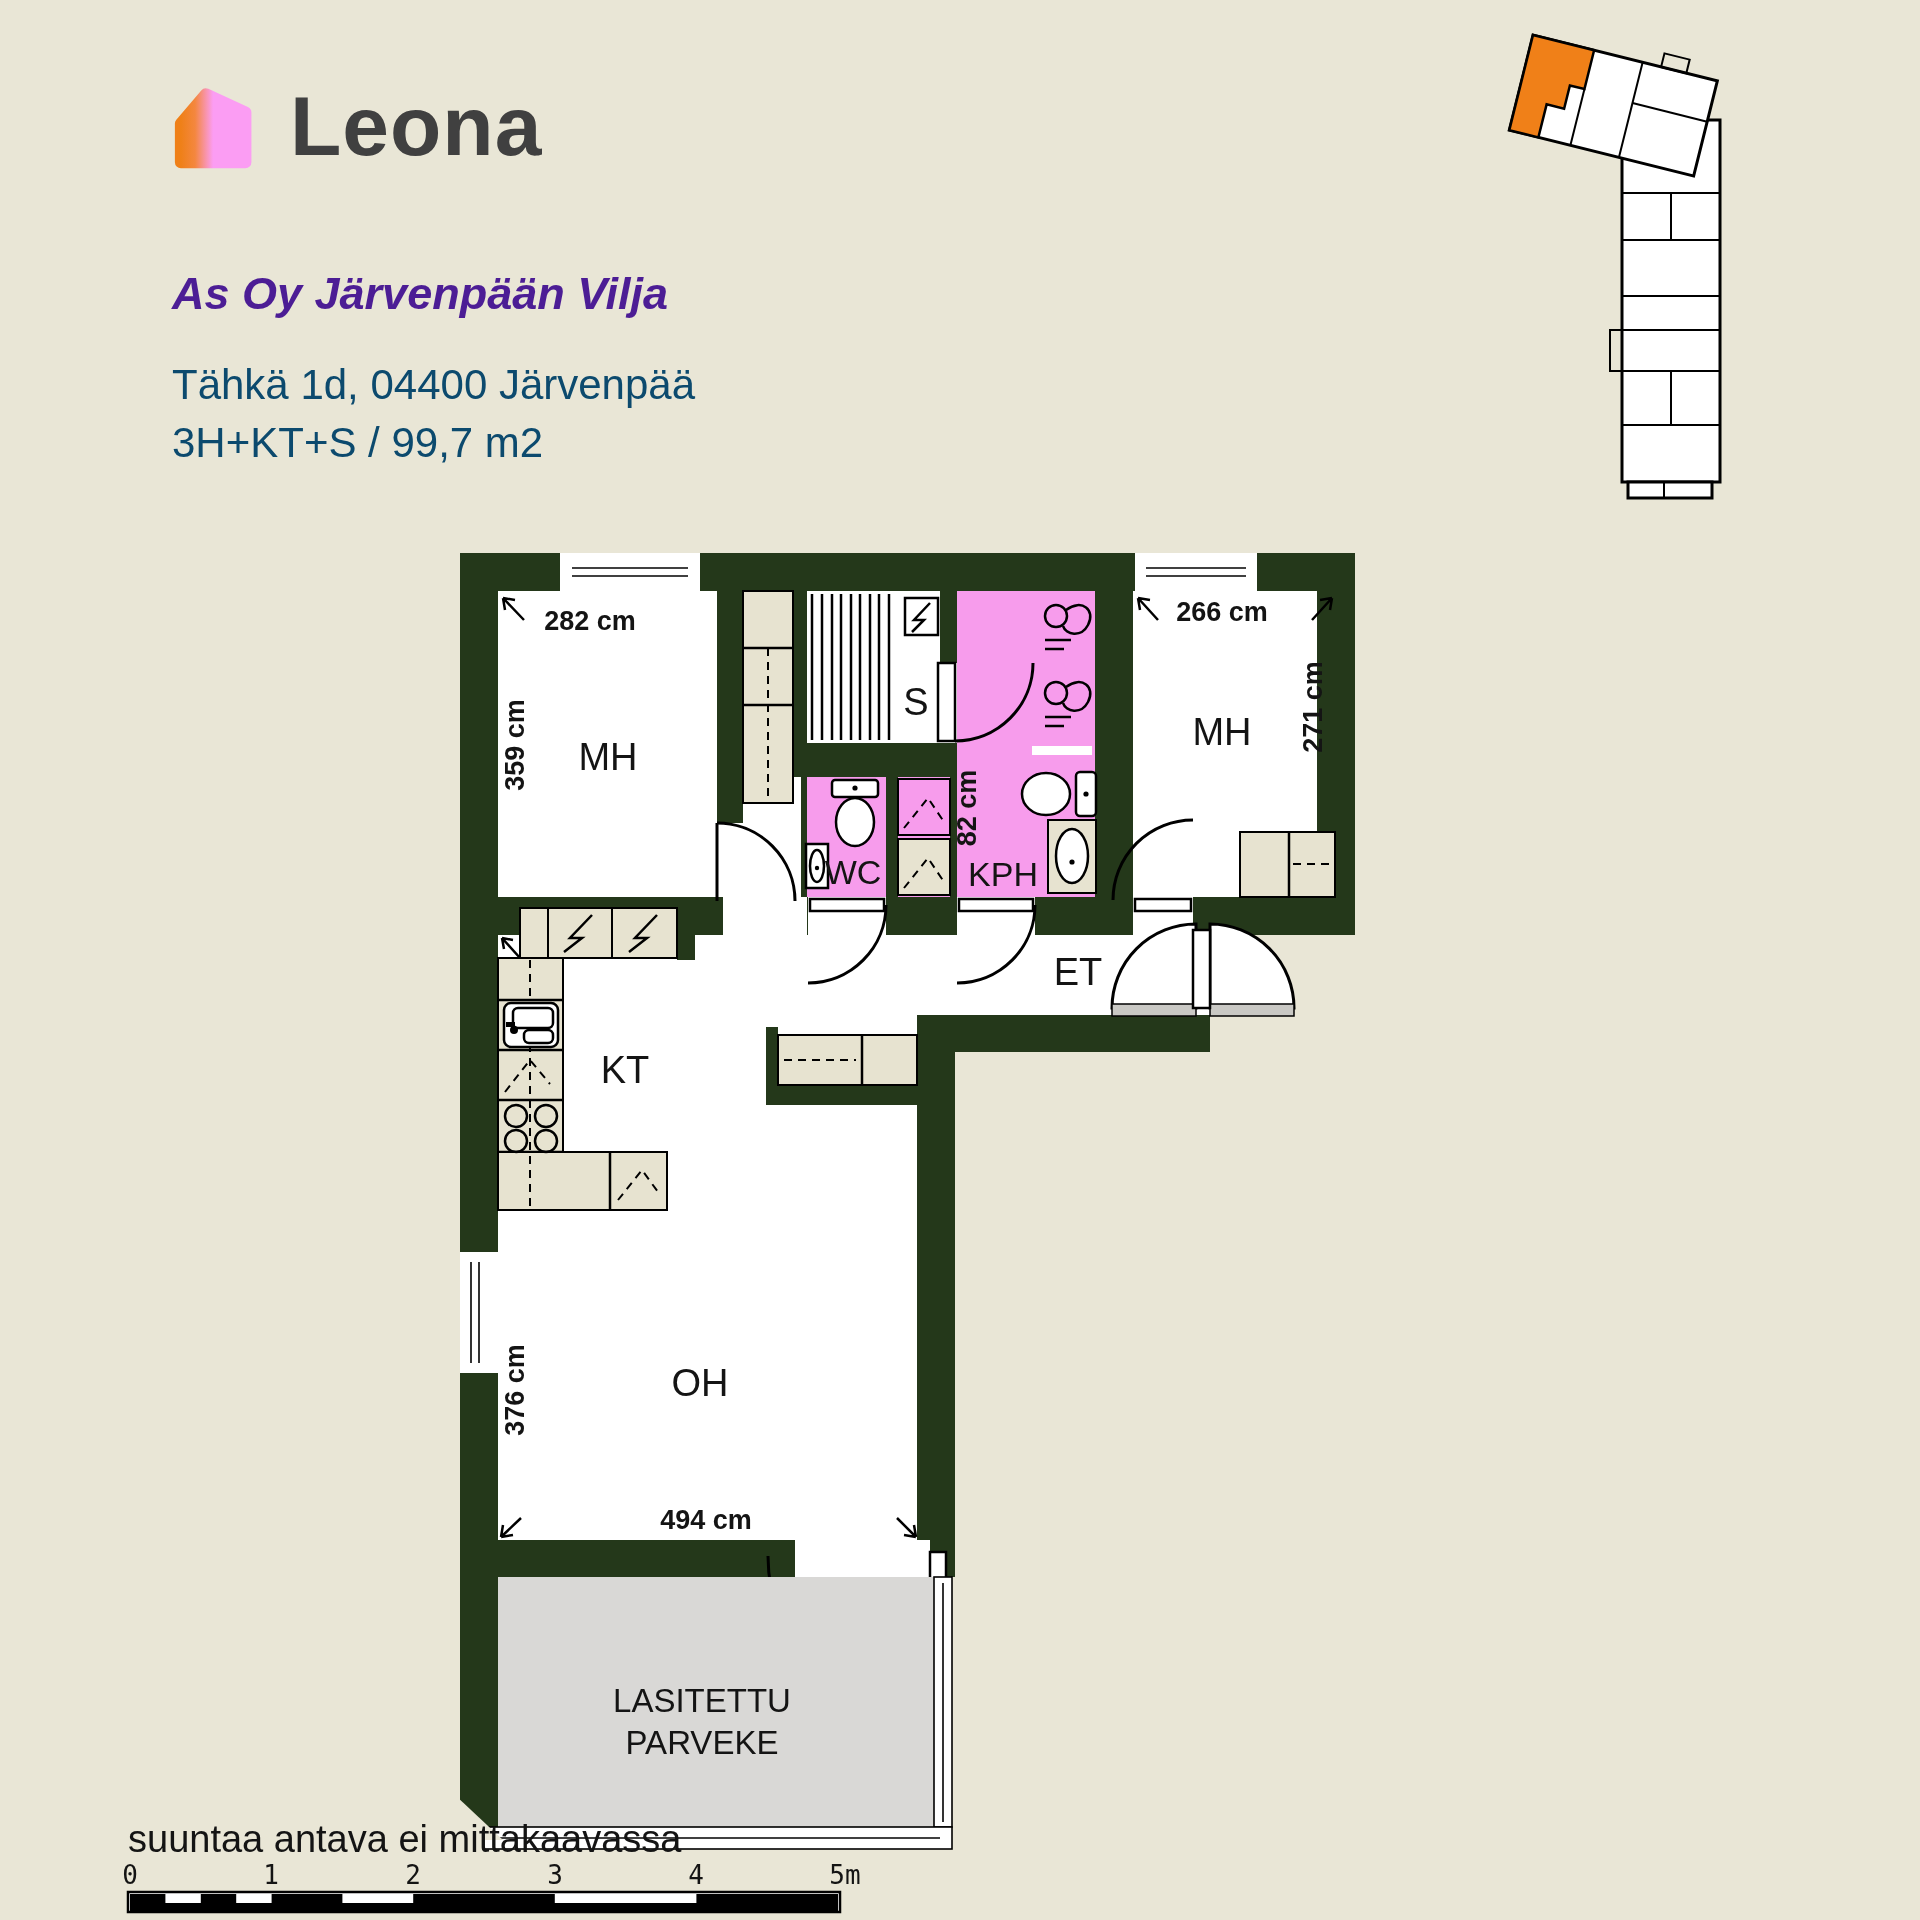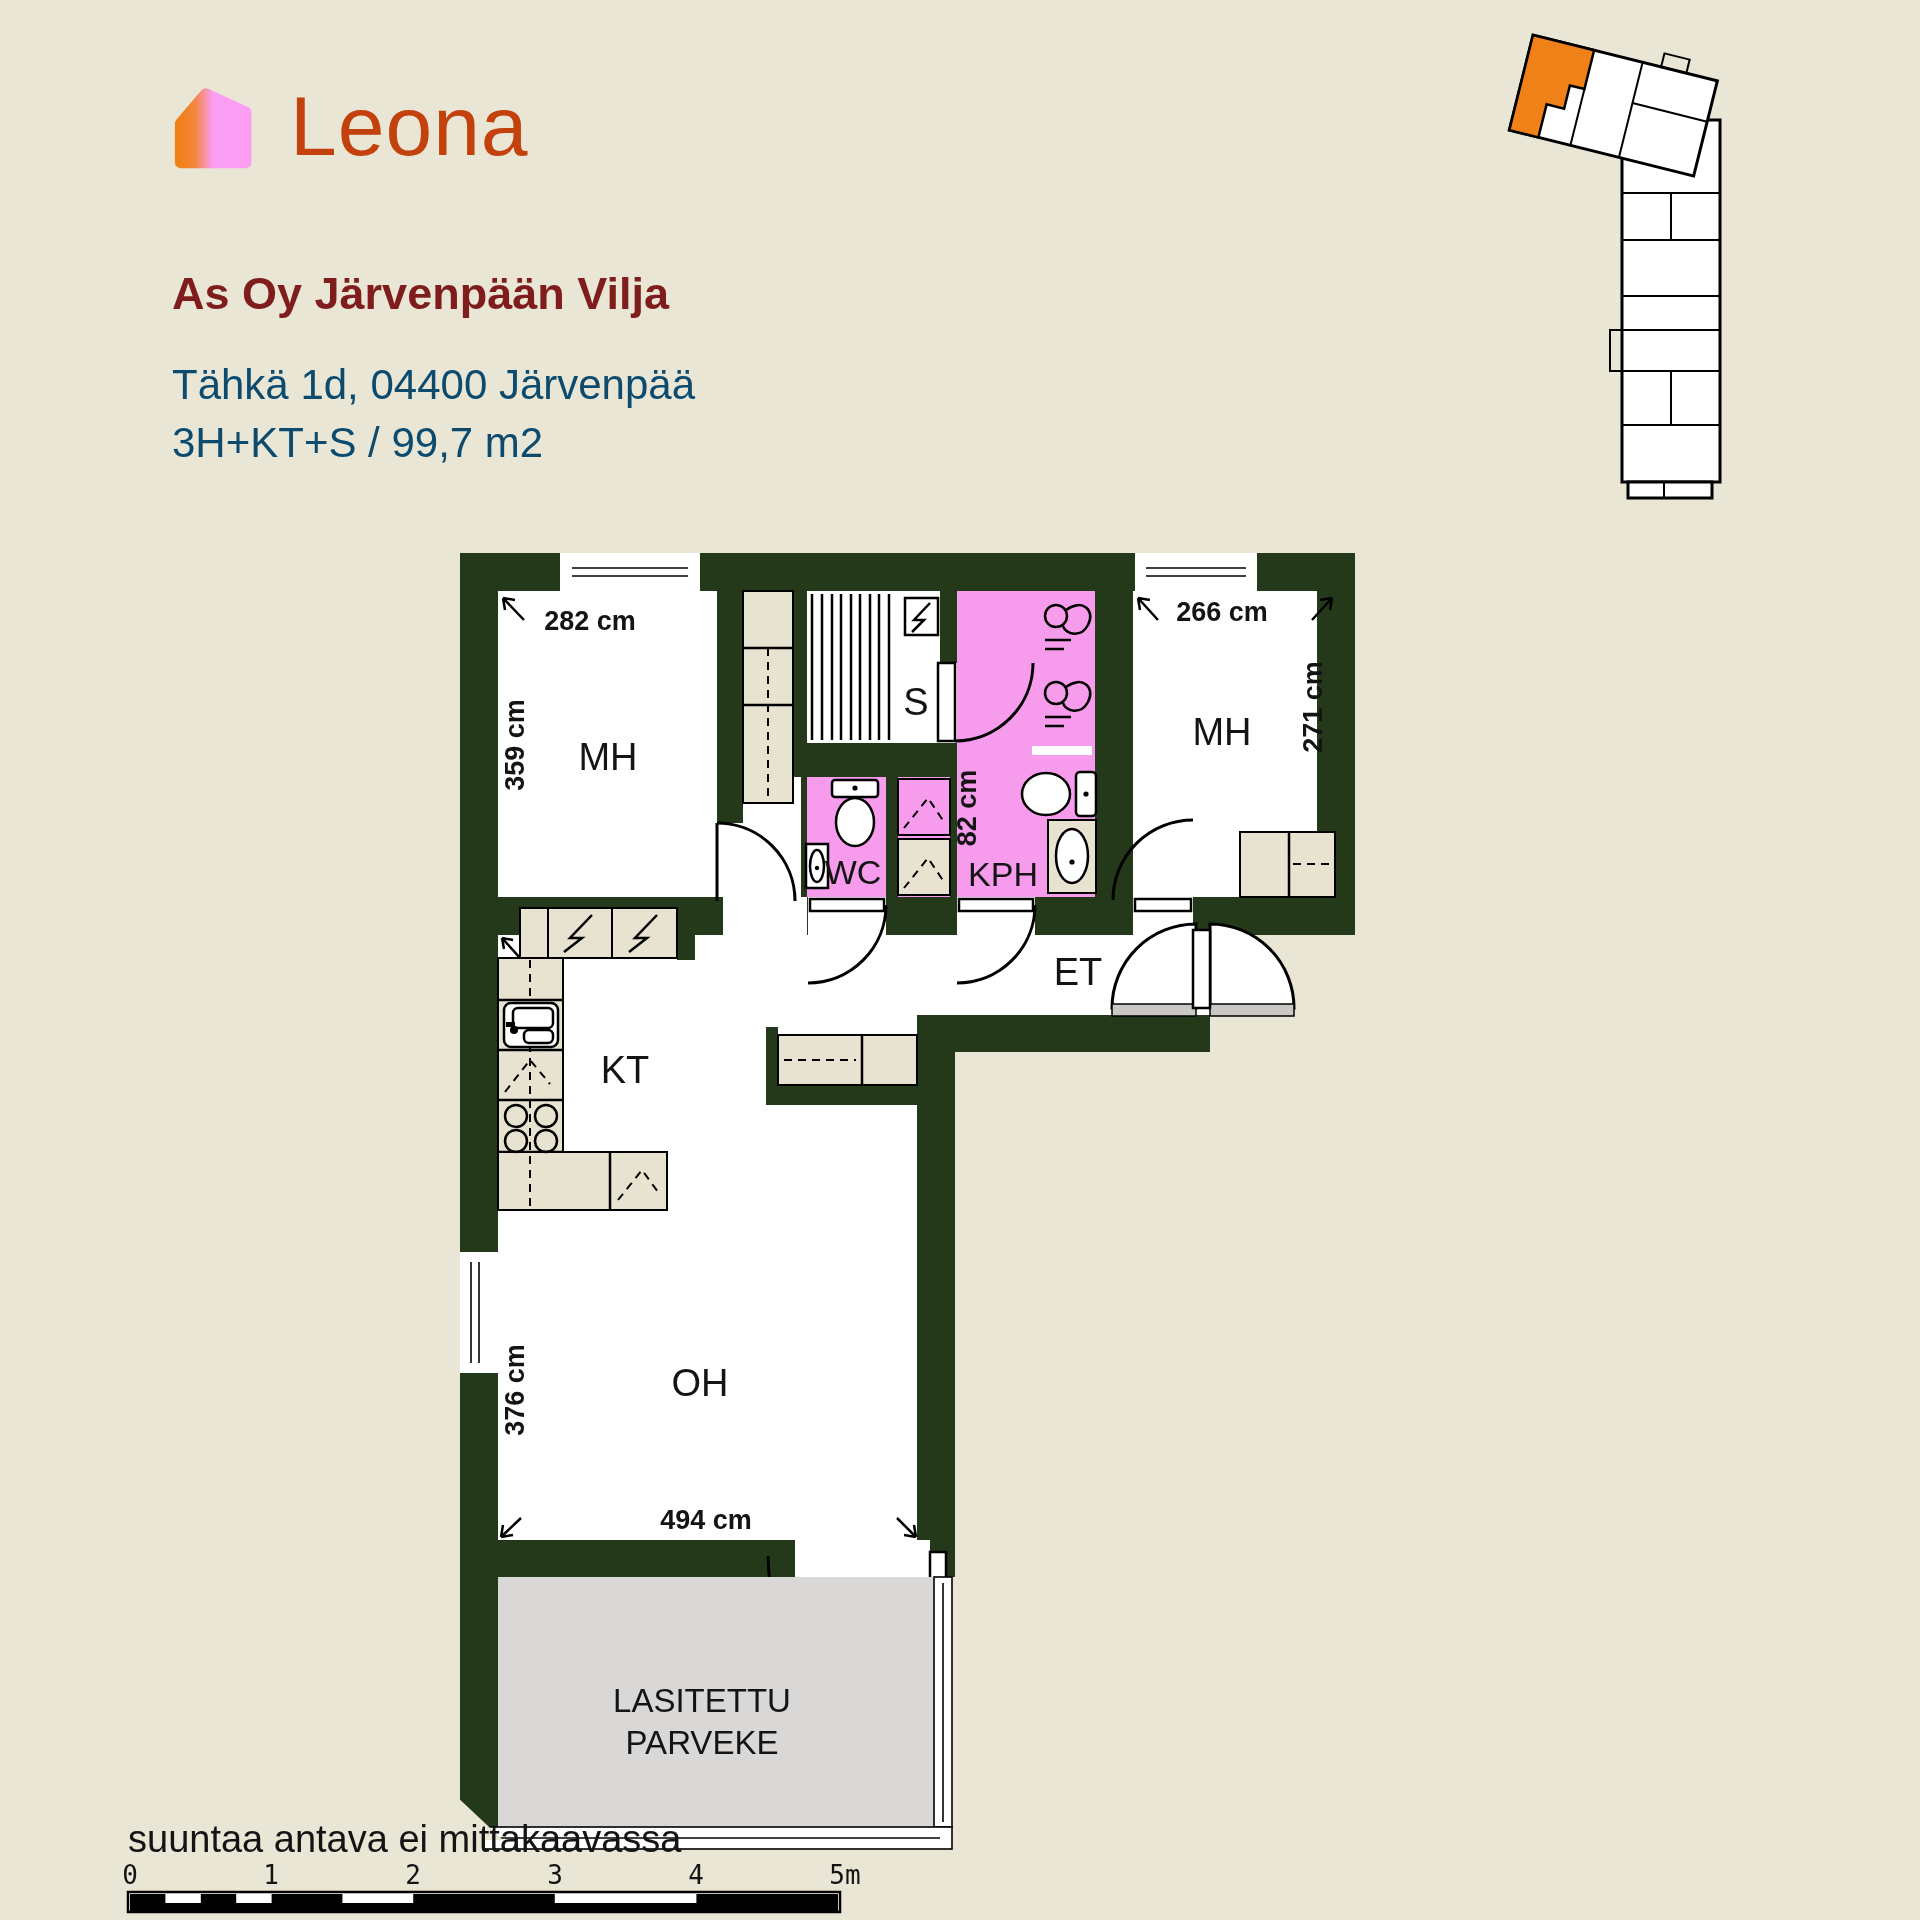--- a/index.html
+++ b/index.html
@@ -6,23 +6,23 @@
     --wall:#24381a; --wet:#f79cec; --fx:#e7e3d0; --balcony:#d9d8d6;
     --highlight:#f08018; --bg:#e9e6d6; --logo_pink:#fb9df3; --logo_orange:#ef8018;
   }
   html,body{margin:0;padding:0;}
   body{
     width:1920px;height:1920px;position:relative;overflow:hidden;
     background:var(--bg);
     font-family:"Liberation Sans",sans-serif;color:#121212;
   }
   .hdr{position:absolute;left:168px;top:78px;display:flex;align-items:center;gap:36px;}
-  .logo-text{font-size:84px;font-weight:400;letter-spacing:1px;color:#c2410c;}
+  .logo-text{font-size:84px;font-weight:700;letter-spacing:1px;color:#404040;}
   .title-block{position:absolute;left:172px;top:268px;}
-  .title-block h1{margin:0 0 36px 0;font-size:45px;font-weight:bold;color:#7f1d1d;}
+  .title-block h1{margin:0 0 36px 0;font-size:45px;font-weight:bold;color:#4c1d95;font-style:italic;}
   .title-block .sub{font-size:42px;font-weight:400;line-height:1.38;color:#0c4a6e;}
   svg{position:absolute;}
   
   .wall{fill:var(--wall);}
   .floor{fill:#ffffff;}
   .wet{fill:var(--wet);}
   .fx{fill:var(--fx);stroke:#000;stroke-width:2;}
   .wfill{fill:#fff;stroke:#000;stroke-width:2.5;}
   .ln{fill:none;stroke:#000;stroke-width:2.5;}
   .ln3{fill:none;stroke:#000;stroke-width:3;}

